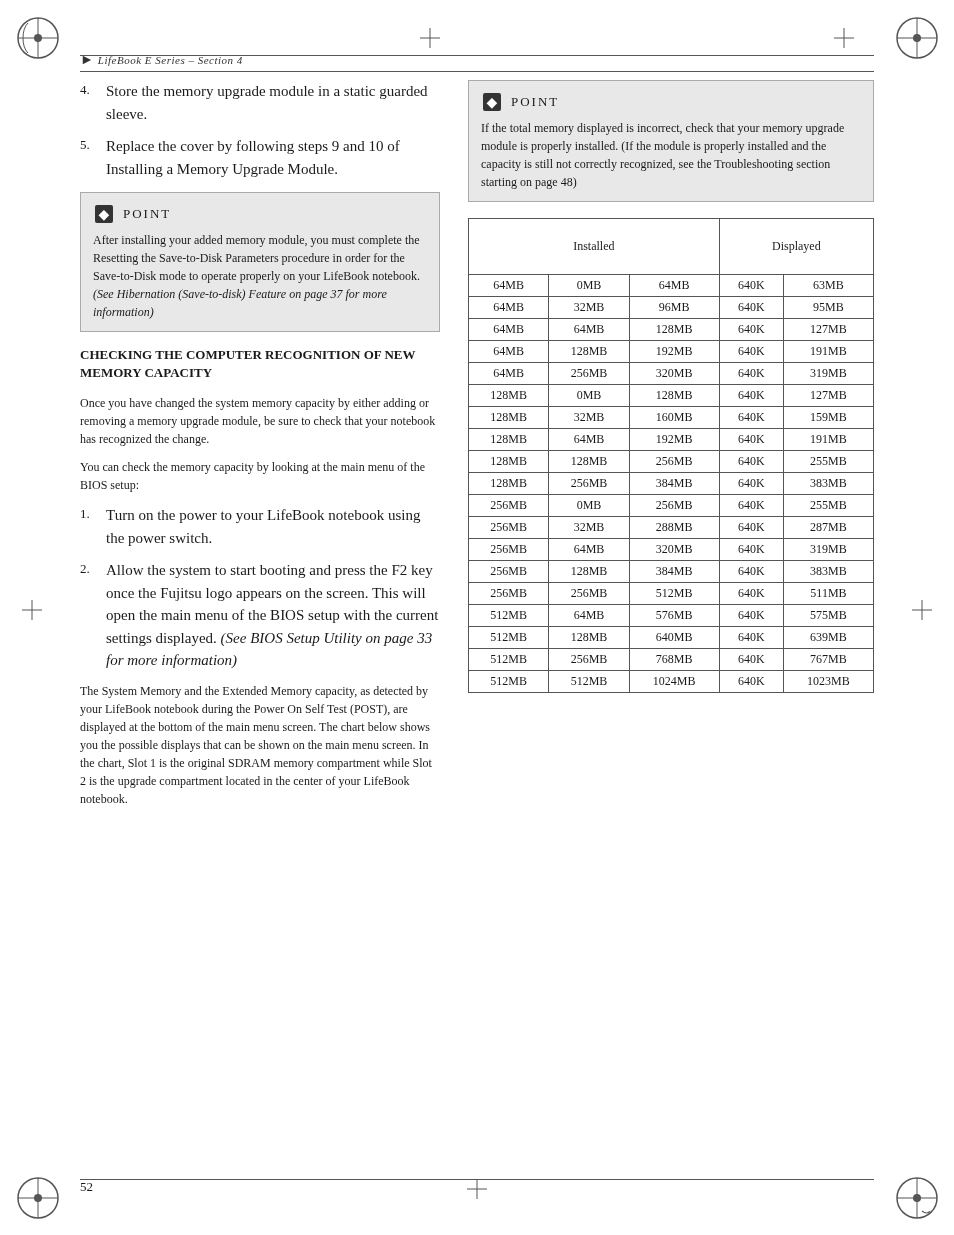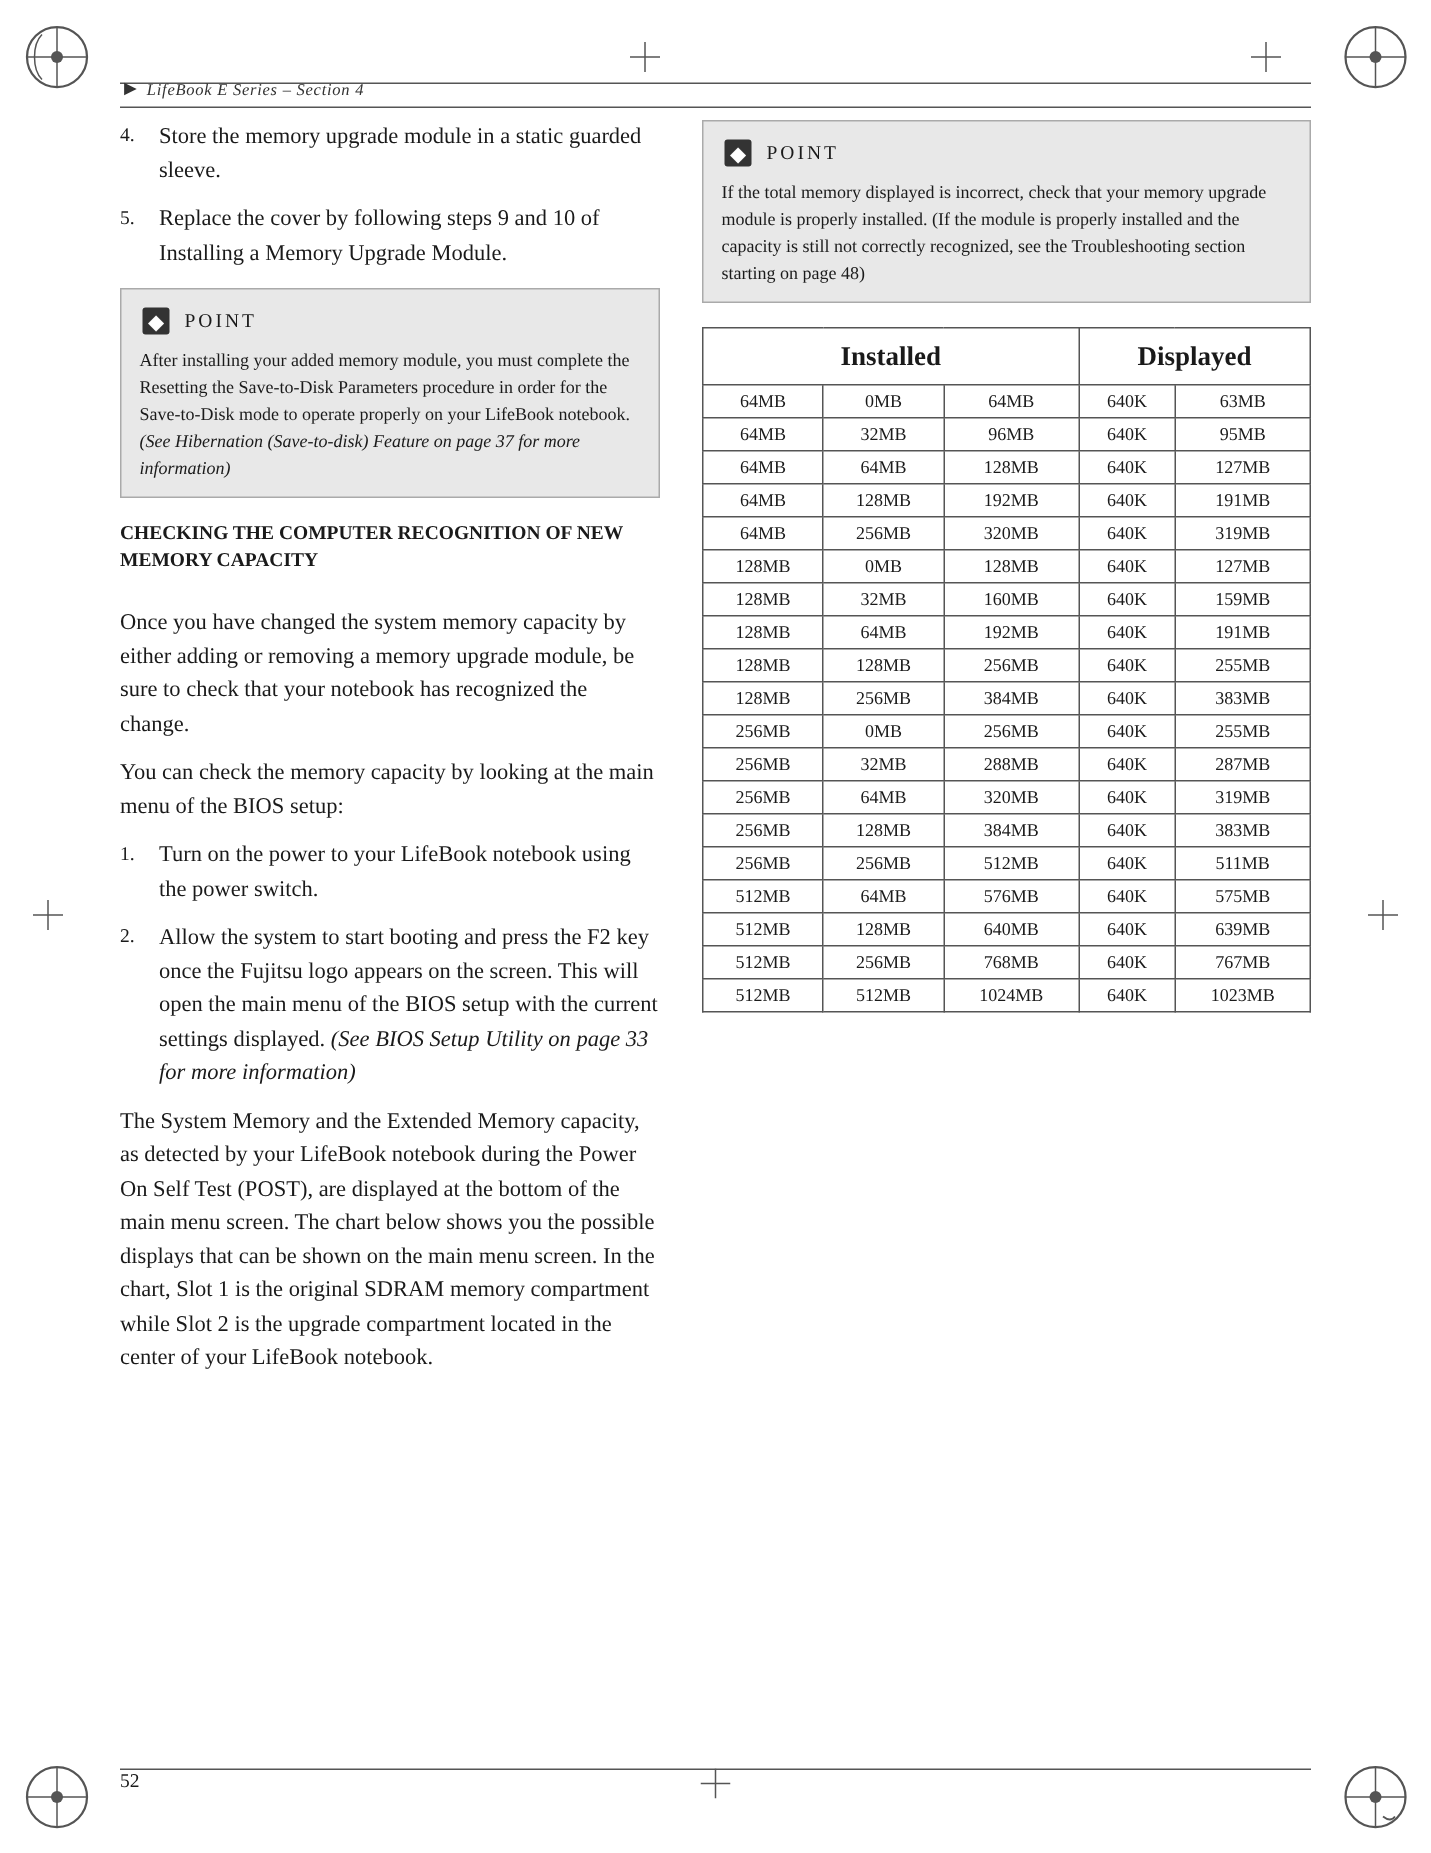--- a/index.html
+++ b/index.html
@@ -108,47 +108,47 @@
       line-height: 1.5;
     }
     .point-text em {
     }
 
     
     .section-heading {
       font-size: 13px;
       font-weight: bold;
       text-transform: uppercase;
-      margin: 14px 0 22px 0;
+      margin: 14px 0 12px 0;
       line-height: 1.4;
     }
 
     .body-text {
-      font-size: 15px;
+      font-size: 12px;
       line-height: 1.5;
       margin-bottom: 10px;
     }
 
     
     .memory-table {
       width: 100%;
       border-collapse: collapse;
       font-size: 12px;
       margin-top: 10px;
     }
     .memory-table th, .memory-table td {
       border: 1px solid #555;
       padding: 3px 6px;
       text-align: center;
       vertical-align: middle;
     }
     .memory-table thead tr:first-child th {
-      font-weight: bold;
-      font-size: 18px;
-      padding: 8px 6px;
+      font-weight: normal;
+      font-size: 12px;
+      padding: 20px 6px;
     }
     .memory-table thead tr:second-child th {
       font-weight: bold;
     }
     .memory-table tbody td {
       font-size: 12px;
     }
     .col-header-installed {
       border-right: 2px solid #555;
     }

